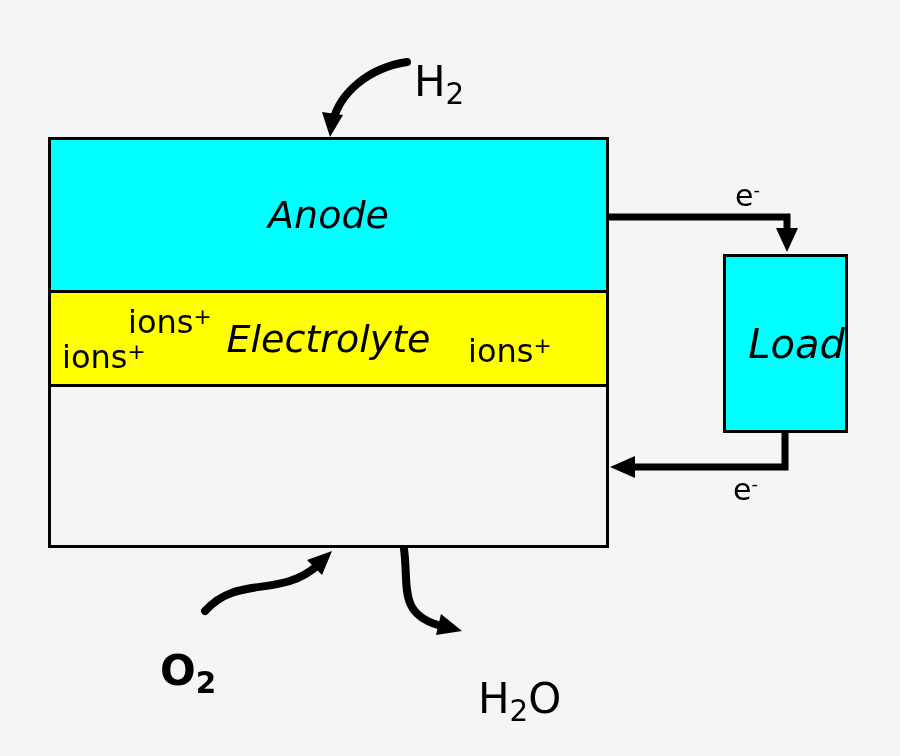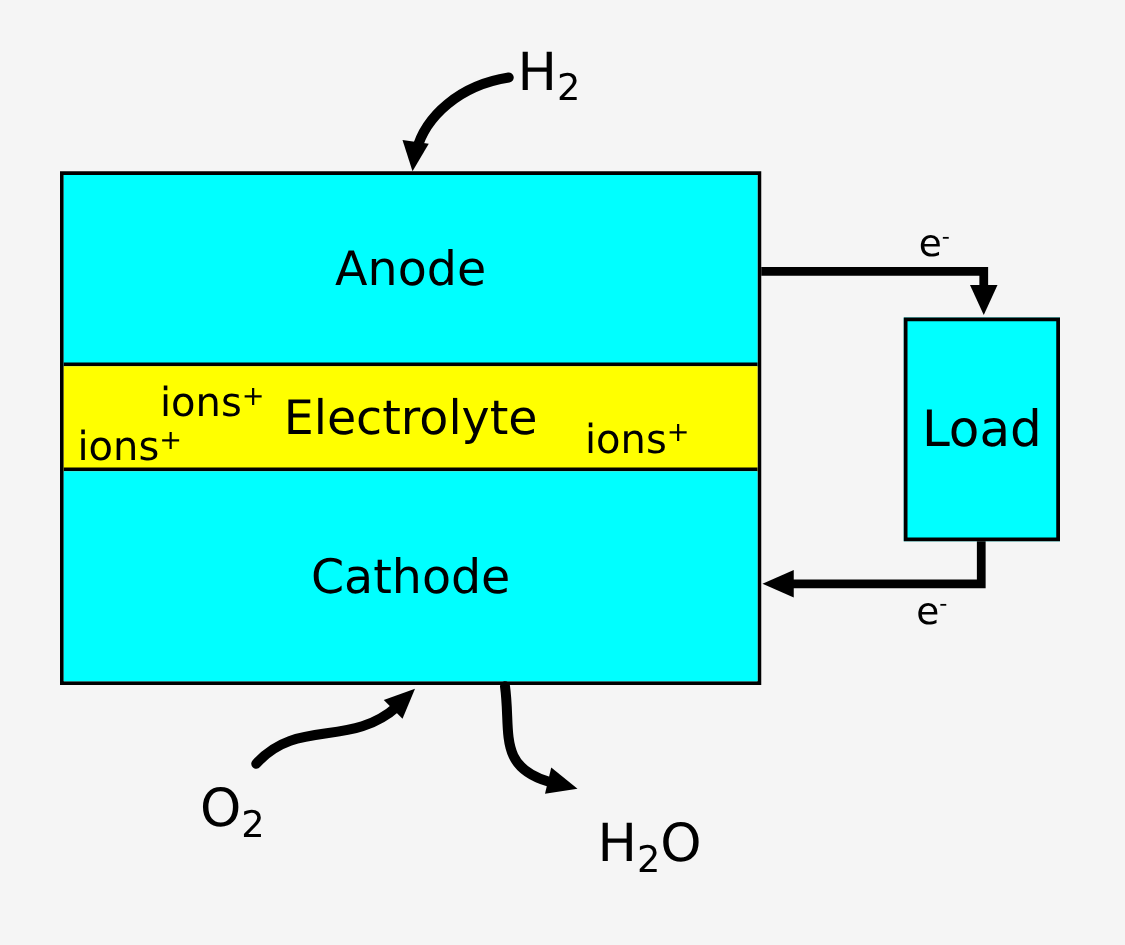--- a/index.html
+++ b/index.html
@@ -34,51 +34,51 @@
     display: flex;
     align-items: center;
     justify-content: center;
   }
   .row-anode {
     height: 153px;
     background: var(--electrode-fill);
     border-bottom: 3px solid var(--line);
   }
   .row-electrolyte {
-    height: 84px;
+    height: 94px;
     background: var(--electrolyte-fill);
     border-bottom: 3px solid var(--line);
   }
   .row-cathode {
     flex: 1;
     background: var(--electrode-fill);
   }
 
   
   .load-box {
     position: absolute;
     left: 723px; top: 254px;
     width: 125px; height: 179px;
     background: var(--load-fill);
     border: 3px solid var(--line);
     display: flex;
     align-items: center;
-    justify-content: center;
+    justify-content: flex-end;
   }
 
   
   .label {
     position: absolute;
     color: var(--line);
     line-height: 1;
     white-space: nowrap;
   }
-  .box-label { font-size: 38px; color: var(--line); line-height: 1; }
+  .box-label { font-size: 38px; color: var(--line); line-height: 1; font-style: italic; }
   .load-label { font-size: 40px; }
-  .gas { font-size: 42px; }
+  .gas { font-size: 42px; margin-top: 24px; }
   .gas sub { font-size: 0.7em; vertical-align: -0.28em; }
   .electron { font-size: 30px; }
   .electron sup { font-size: 0.6em; vertical-align: 0.55em; }
   .ion { font-size: 32px; }
   .ion sup { font-size: 0.68em; vertical-align: 0.42em; }
 
   
   .overlay {
     position: absolute;
     left: 0; top: 0;
@@ -103,23 +103,20 @@
 
 <div class="canvas">
 
   <div class="stack">
     <div class="row row-anode">
       <span class="box-label">Anode</span>
     </div>
     <div class="row row-electrolyte">
       <span class="box-label">Electrolyte</span>
     </div>
-    <div class="row row-cathode">
-      <span class="box-label">Cathode</span>
-    </div>
   </div>
 
   <span class="label ion" style="left:128px; top:306px;"><span>ions</span><sup>+</sup></span>
   <span class="label ion" style="left:62px; top:341px;"><span>ions</span><sup>+</sup></span>
   <span class="label ion" style="left:468px; top:335px;"><span>ions</span><sup>+</sup></span>
 
   <div class="load-box">
     <span class="box-label load-label">Load</span>
   </div>
 
@@ -135,19 +132,19 @@
     <polygon class="head" points="330,137 322,112 343,115"></polygon>
 
     <path class="flow" d="M 205 611 C 238 574 280 599 318 565"></path>
     <polygon class="head" points="332,551 322,575 307,560"></polygon>
 
     <path class="flow" d="M 404 549 C 409 585 398 613 438 625"></path>
     <polygon class="head" points="462,631 436,635 441,614"></polygon>
   </svg>
 
   <span class="label gas" style="left:414px; top:37px;"><span>H</span><sub>2</sub></span>
-  <span class="label gas" style="left:160px; top:626px;"><span>O</span><sub>2</sub></span>
+  <span class="label gas" style="left:160px; top:626px;font-weight:bold;"><span>O</span><sub>2</sub></span>
   <span class="label gas" style="left:478px; top:654px;"><span>H</span><sub>2</sub><span>O</span></span>
 
   <span class="label electron" style="left:735px; top:181px;"><span>e</span><sup>-</sup></span>
   <span class="label electron" style="left:733px; top:475px;"><span>e</span><sup>-</sup></span>
 
 </div>
 
 </body></html>

